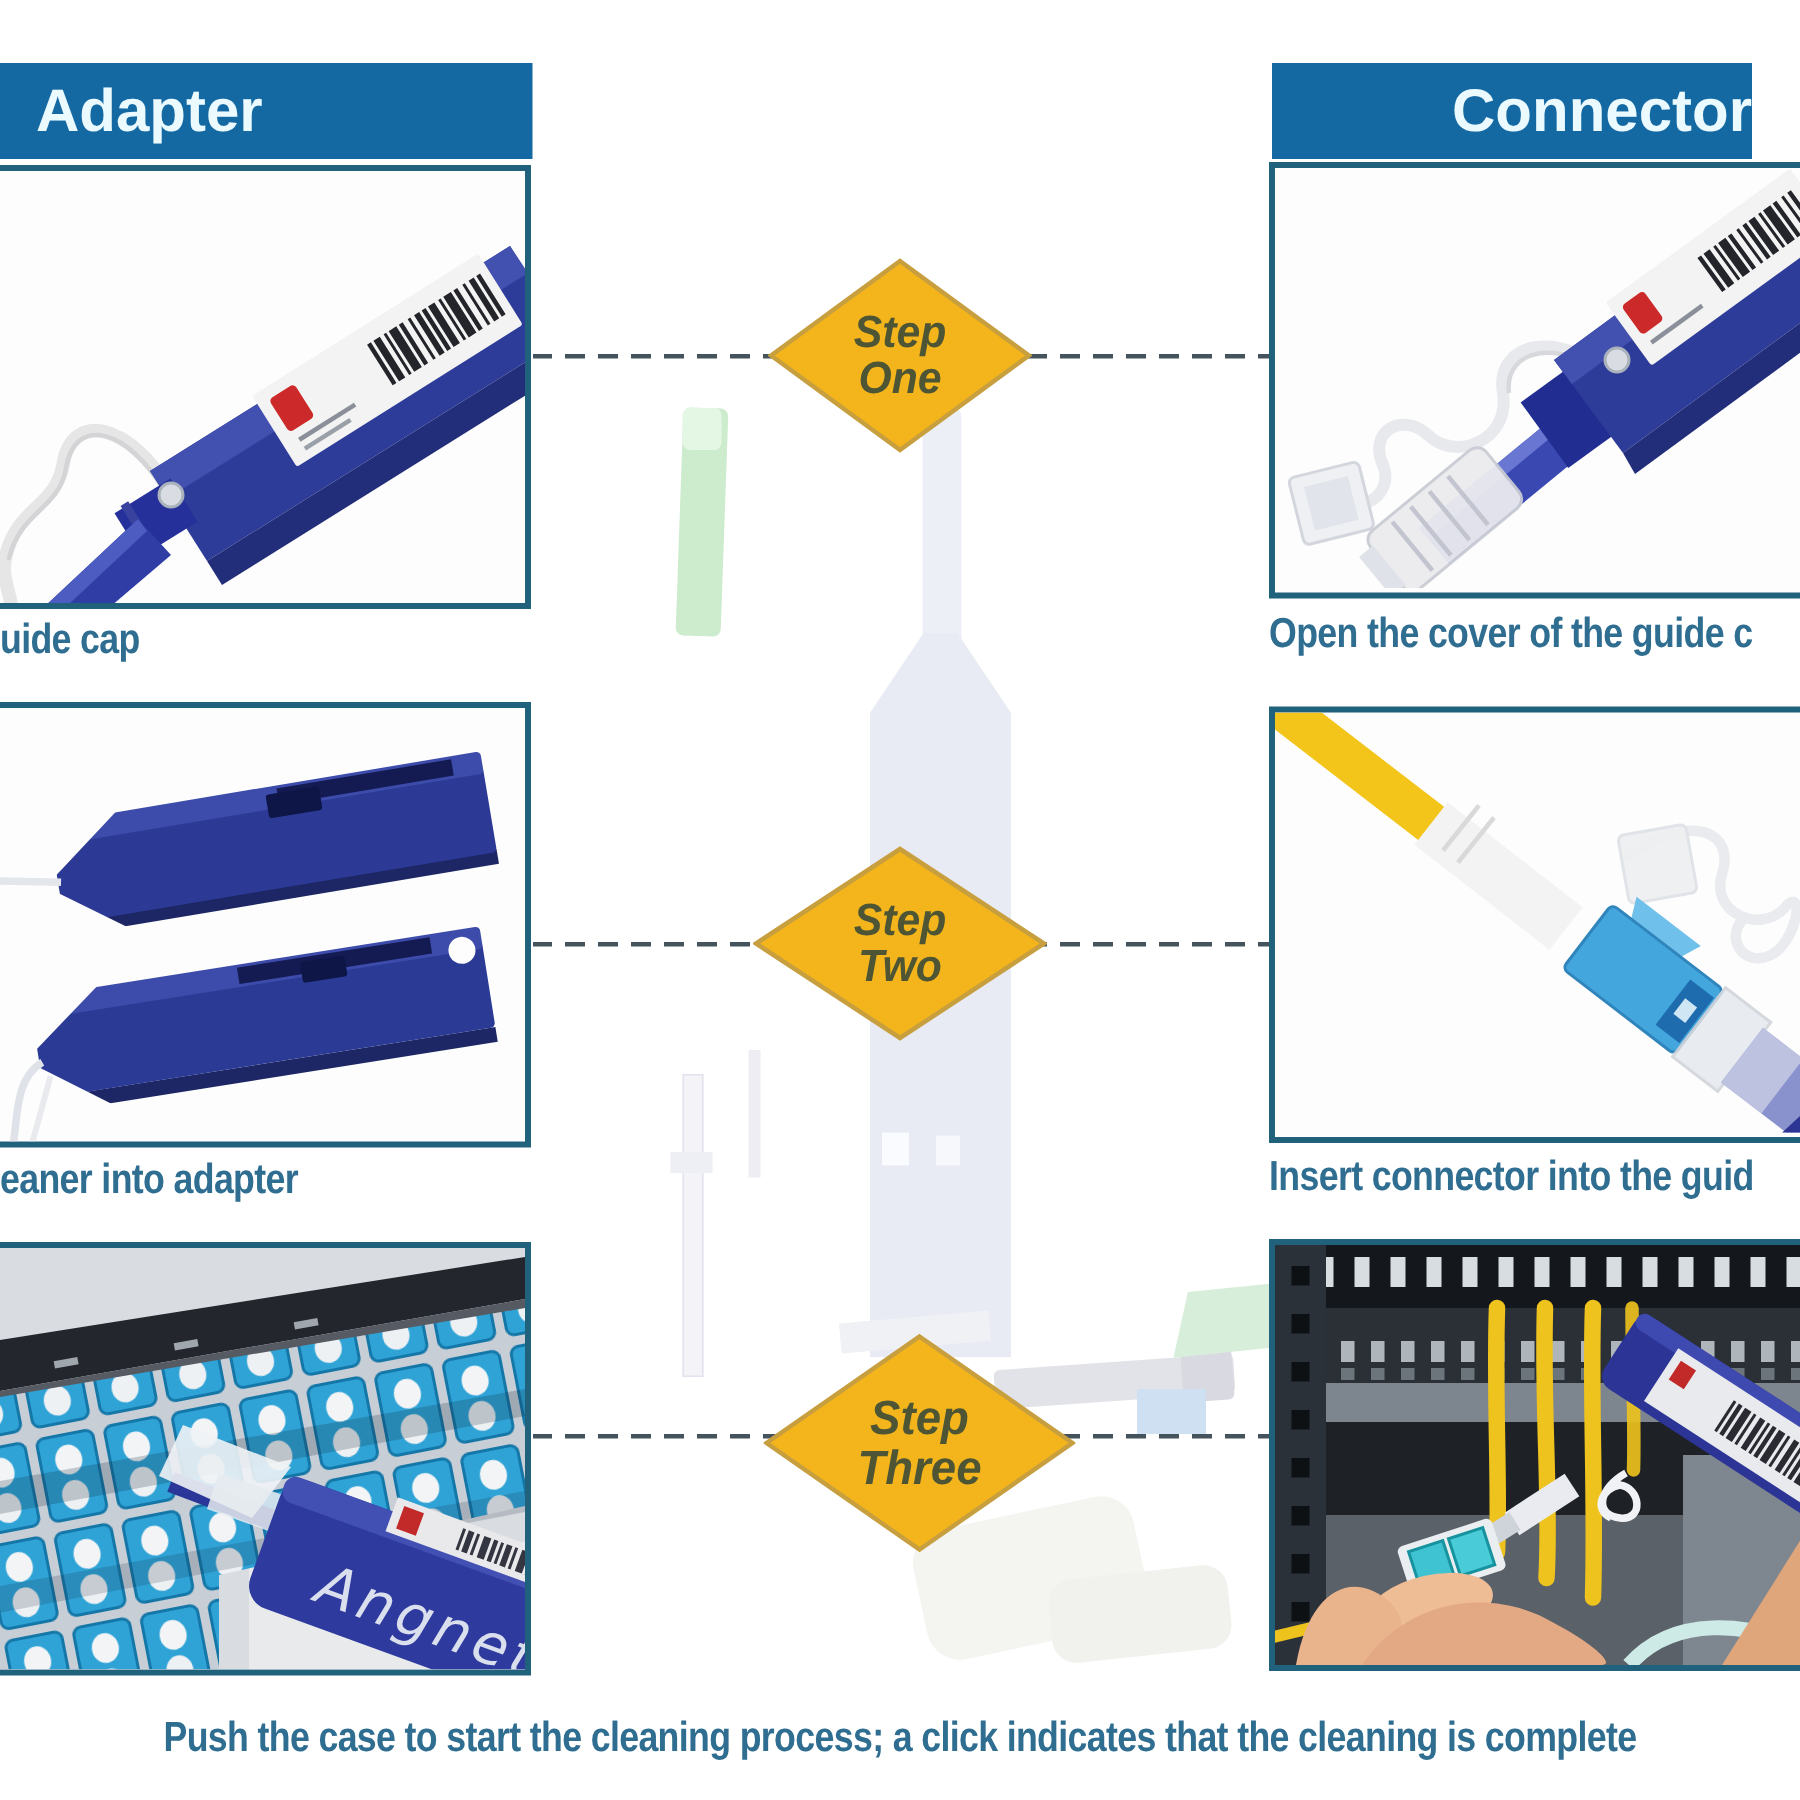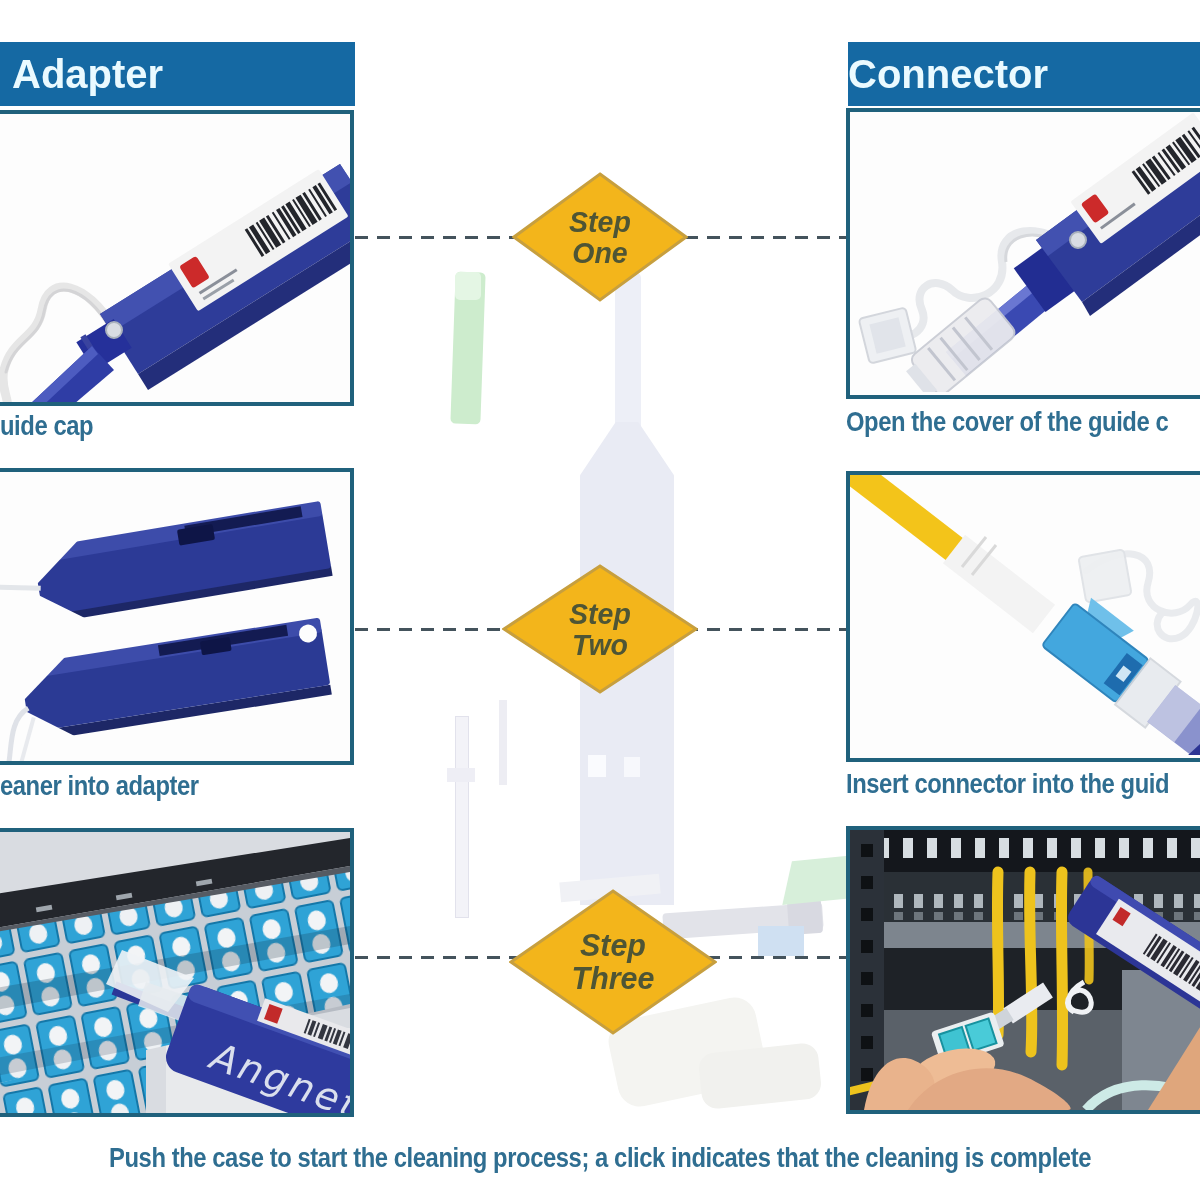--- a/index.html
+++ b/index.html
@@ -62,24 +62,24 @@
 <div class="ghost" style="left:788px;top:858px;width:62px;height:44px;background:#d7efda;transform:skewX(-18deg) rotate(-6deg);"></div>
 <div class="ghost" style="left:758px;top:926px;width:46px;height:30px;background:#cfe0f2;"></div>
 <div class="ghost" style="left:560px;top:878px;width:100px;height:20px;background:#f0f1f5;transform:rotate(-5deg);"></div>
 <div class="ghost" style="left:612px;top:1008px;width:150px;height:88px;background:#f4f4f1;border-radius:22px;transform:rotate(-12deg);"></div>
 <div class="ghost" style="left:700px;top:1048px;width:120px;height:56px;background:#f1f1ee;border-radius:16px;transform:rotate(-6deg);"></div>
 
 <div class="dashline" style="left:355px;top:236px;width:492px;"></div>
 <div class="dashline" style="left:355px;top:628px;width:492px;"></div>
 <div class="dashline" style="left:355px;top:956px;width:492px;"></div>
 
-<div class="banner" style="left:0;width:355px;padding-left:12px;box-sizing:border-box;">
+<div class="banner" style="left:0;width:355px;padding-left:24px;box-sizing:border-box;">
   <span>Adapter</span>
 </div>
-<div class="banner" style="left:848px;width:352px;">
+<div class="banner" style="left:848px;width:320px;text-align:right;">
   <span>Connector</span>
 </div>
 
 <div class="panel" style="left:-8px;top:110px;width:362px;height:296px;">
   <svg viewBox="0 0 354 288" width="354" height="288">
     <g>
       <path d="M116 212 C92 170 52 158 46 196 C41 224 16 224 8 256 C2 278 22 292 4 306" fill="none" stroke="#e6e6e6" stroke-width="9" stroke-linecap="round"></path>
       <path d="M114 214 C90 172 54 162 48 198 C43 226 18 226 10 258" fill="none" stroke="#d4d4d6" stroke-width="3" stroke-linecap="round"></path>
     </g>
     <g>

